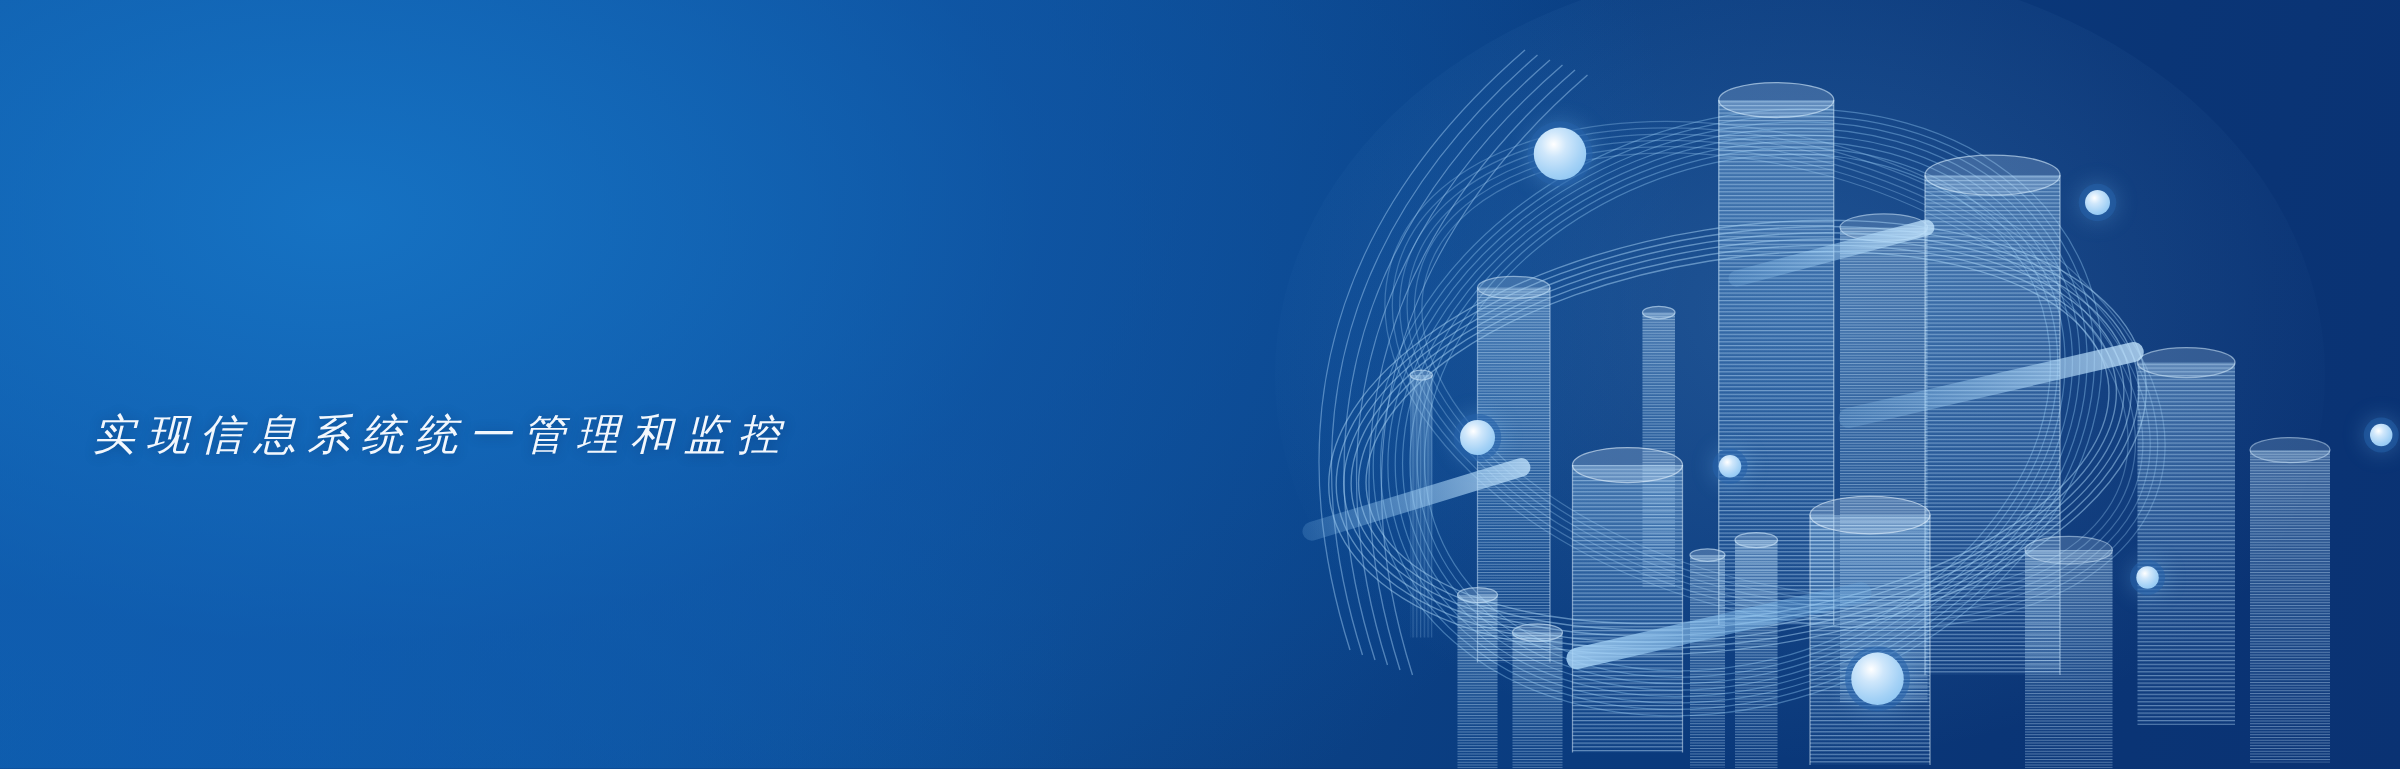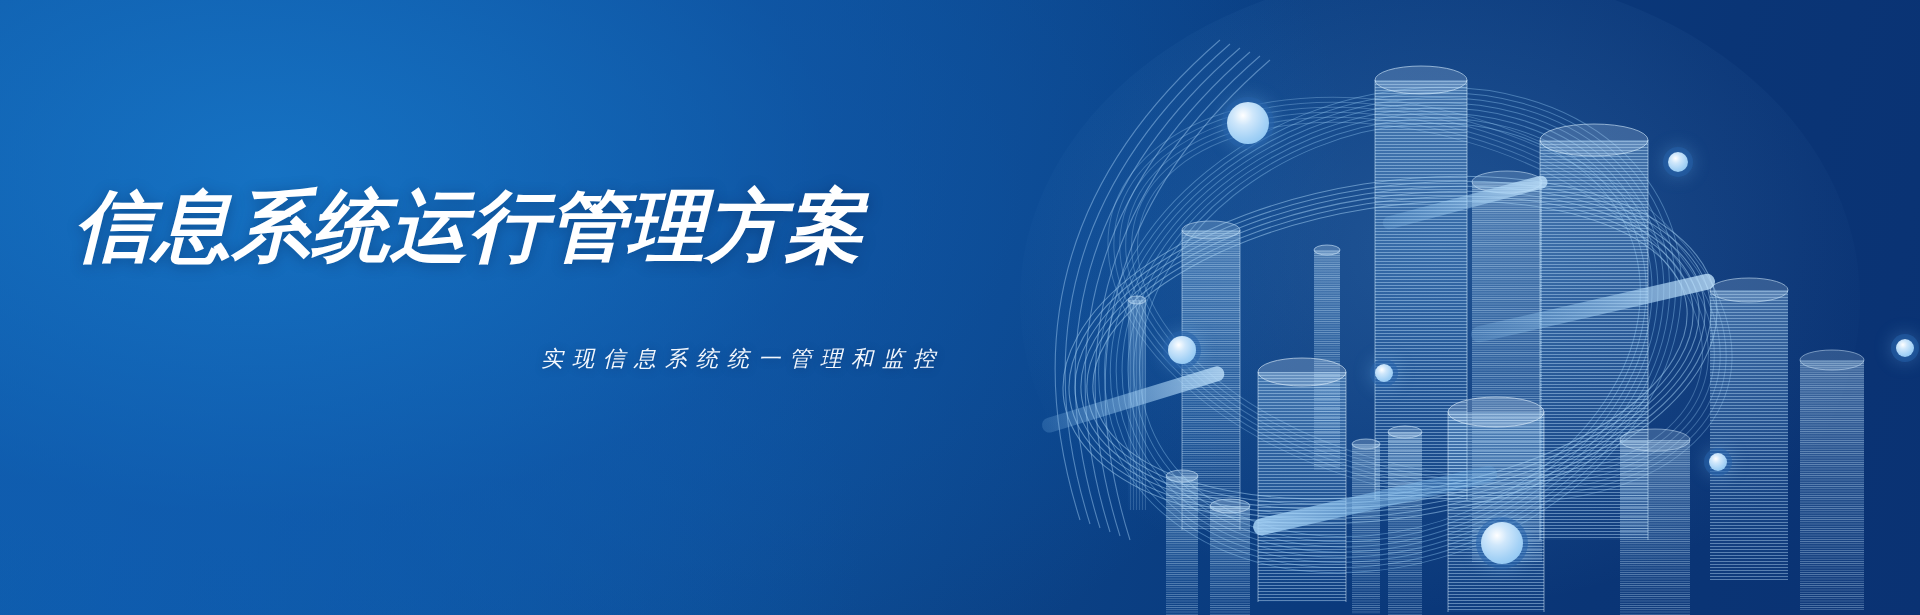--- a/index.html
+++ b/index.html
@@ -55,26 +55,26 @@
     font-style: italic;
     color: #ffffff;
     letter-spacing: 1px;
     white-space: nowrap;
     text-shadow: 0 2px 14px rgba(4, 30, 72, 0.35);
   }
 
   .subtitle {
     position: absolute;
     left: 74px;
-    top: 344px;
+    top: 325px;
     width: 1040px;
-    text-align: right;
+    text-align: left;
     padding-right: 170px;
     box-sizing: border-box;
-    font-size: 22px;
+    font-size: 34px;
     font-style: italic;
     font-weight: 400;
     color: #f2f7fd;
     letter-spacing: 9px;
     white-space: nowrap;
     text-shadow: 0 1px 9px rgba(4, 30, 72, 0.35);
   }
 
   
   .glow-dot {
@@ -290,17 +290,16 @@
       <div class="glow-dot" style="left: 1227px; top: 102px; width: 42px; height: 42px;"></div>
       <div class="glow-dot" style="left: 1668px; top: 152px; width: 20px; height: 20px;"></div>
       <div class="glow-dot" style="left: 1168px; top: 336px; width: 28px; height: 28px;"></div>
       <div class="glow-dot" style="left: 1375px; top: 364px; width: 18px; height: 18px;"></div>
       <div class="glow-dot" style="left: 1481px; top: 522px; width: 42px; height: 42px;"></div>
       <div class="glow-dot" style="left: 1709px; top: 453px; width: 18px; height: 18px;"></div>
       <div class="glow-dot" style="left: 1896px; top: 339px; width: 18px; height: 18px;"></div>
     </div>
 
   <div id="text-block">
-    <div class="title">信息系统运行管理方案</div>
     <div class="subtitle">实现信息系统统一管理和监控</div>
   </div>
 
 </div>
 
 </body></html>

